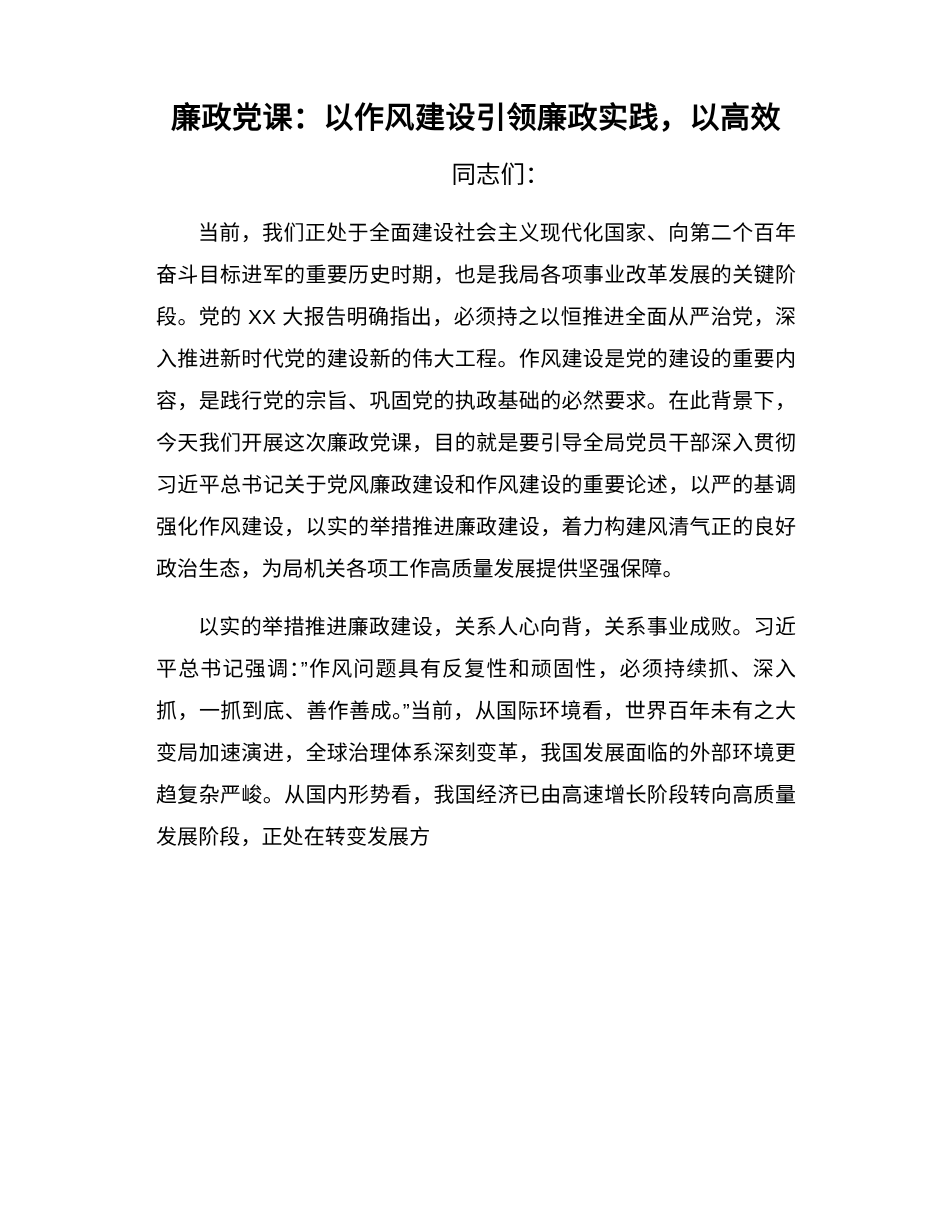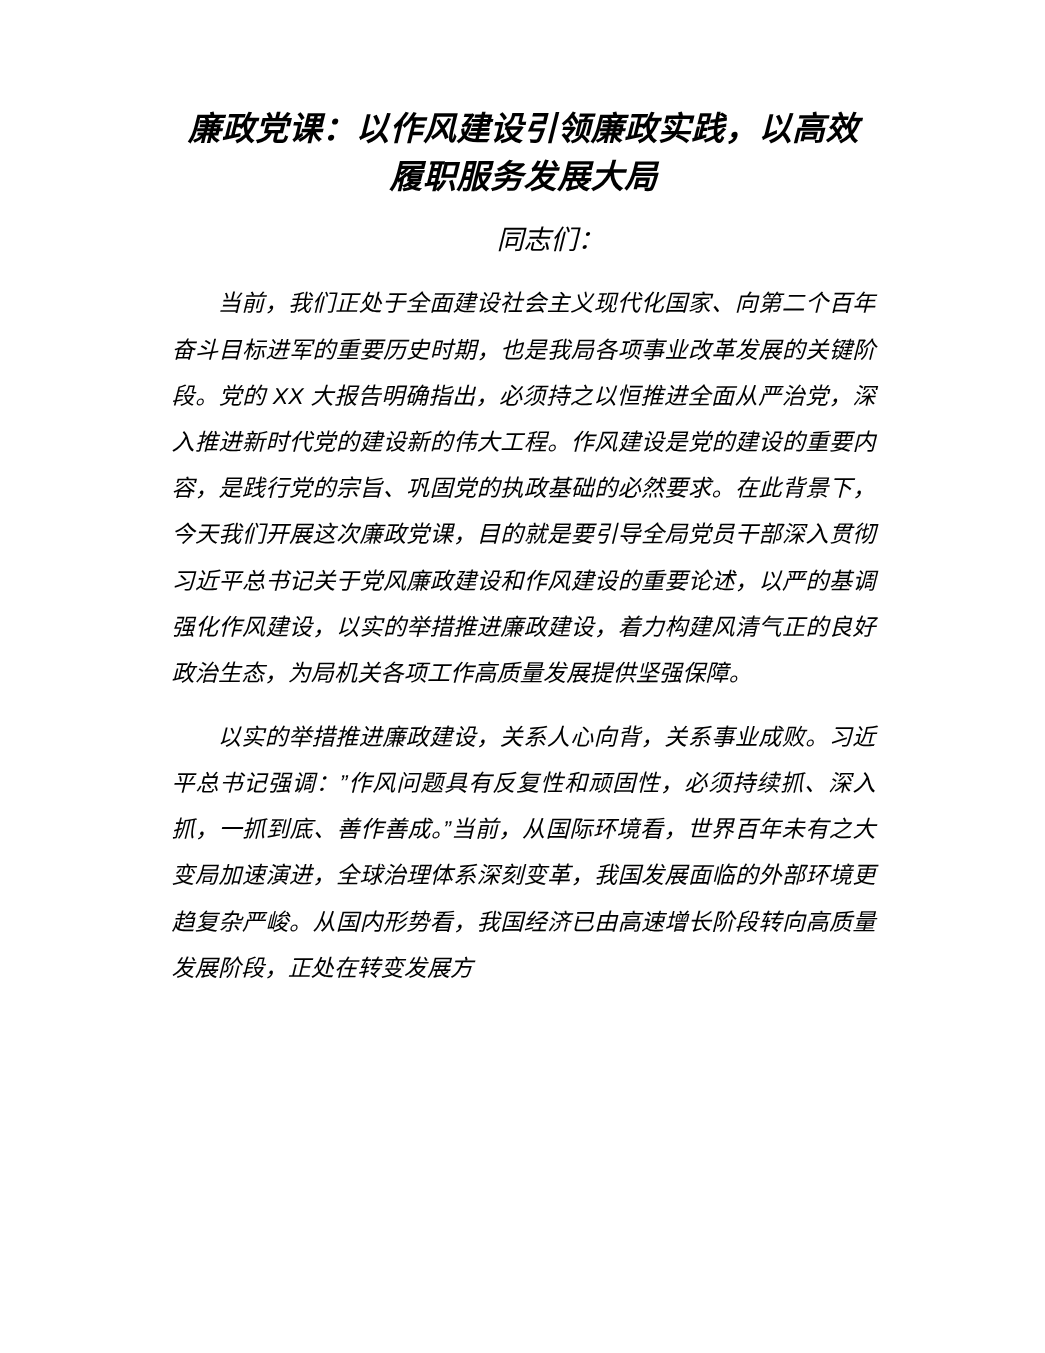--- a/index.html
+++ b/index.html
@@ -16,21 +16,20 @@
     color: #000000;
     -webkit-font-smoothing: antialiased;
   }
 
   .page {
     position: relative;
     width: 950px;
     height: 1230px;
     background: #ffffff;
     box-sizing: border-box;
-    font-style: italic;
   }
 
   .page-body {
     position: absolute;
     left: 140px;
     top: 96px;
     width: 672px;
   }
 
   .doc-title {
@@ -77,21 +76,20 @@
   }
 </style>
 </head>
 <body>
 
 <div class="page">
   <div class="page-body">
 
     <h1 class="doc-title">
       <span style="display: block;">廉政党课：以作风建设引领廉政实践，以高效</span>
-      <span style="display: block;">履职服务发展大局</span>
     </h1>
 
     <p class="salutation">同志们：</p>
 
     <p class="para">当前，我们正处于全面建设社会主义现代化国家、向第二个百年奋斗目标进军的重要历史时期，也是我局各项事业改革发展的关键阶段。党的 XX 大报告明确指出，必须持之以恒推进全面从严治党，深入推进新时代党的建设新的伟大工程。作风建设是党的建设的重要内容，是践行党的宗旨、巩固党的执政基础的必然要求。在此背景下，今天我们开展这次廉政党课，目的就是要引导全局党员干部深入贯彻习近平总书记关于党风廉政建设和作风建设的重要论述，以严的基调强化作风建设，以实的举措推进廉政建设，着力构建风清气正的良好政治生态，为局机关各项工作高质量发展提供坚强保障。</p>
 
 
     <p class="para">以实的举措推进廉政建设，关系人心向背，关系事业成败。习近平总书记强调：”作风问题具有反复性和顽固性，必须持续抓、深入抓，一抓到底、善作善成。”当前，从国际环境看，世界百年未有之大变局加速演进，全球治理体系深刻变革，我国发展面临的外部环境更趋复杂严峻。从国内形势看，我国经济已由高速增长阶段转向高质量发展阶段，正处在转变发展方</p>
 
   </div>

